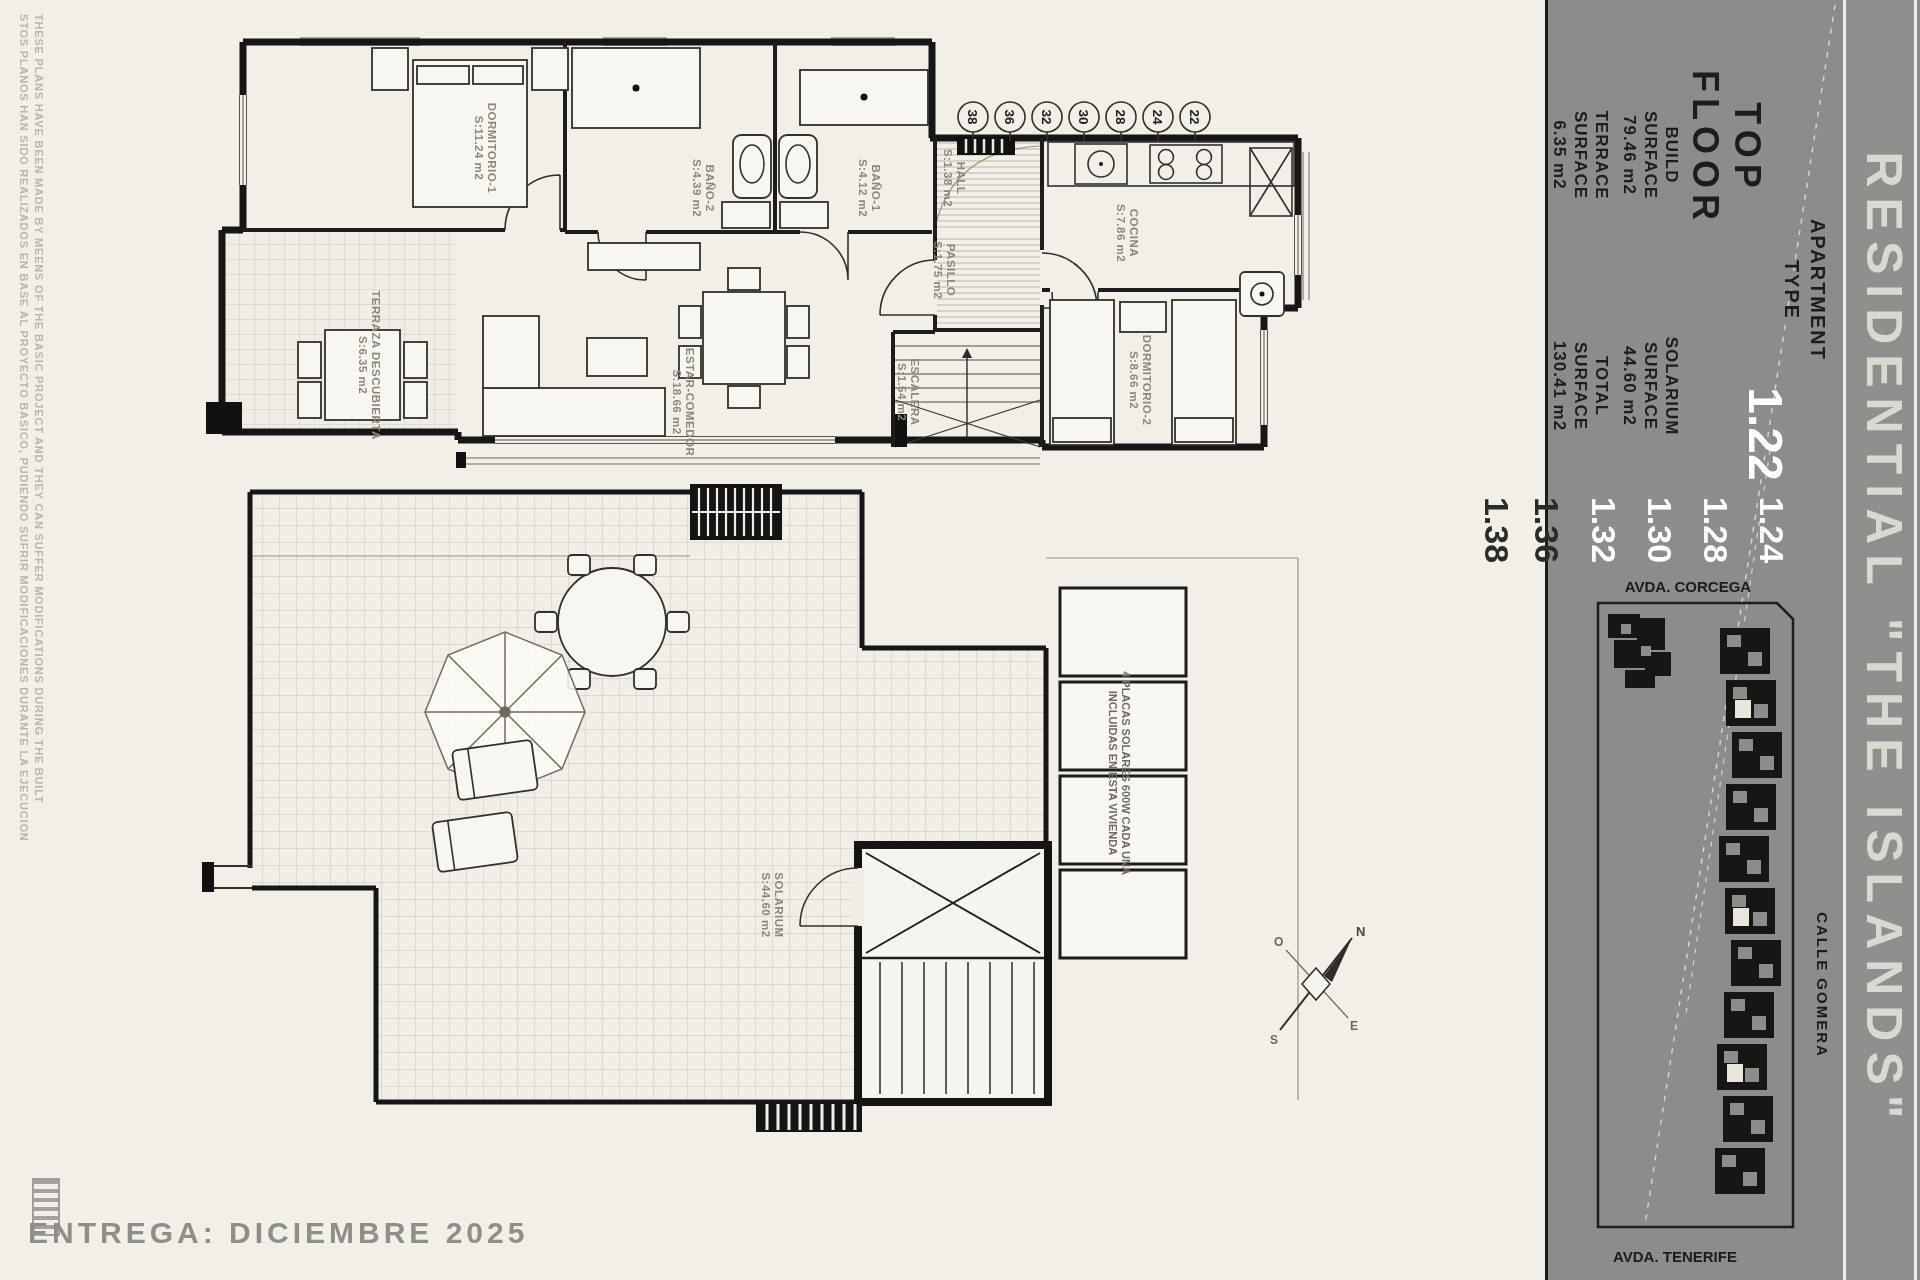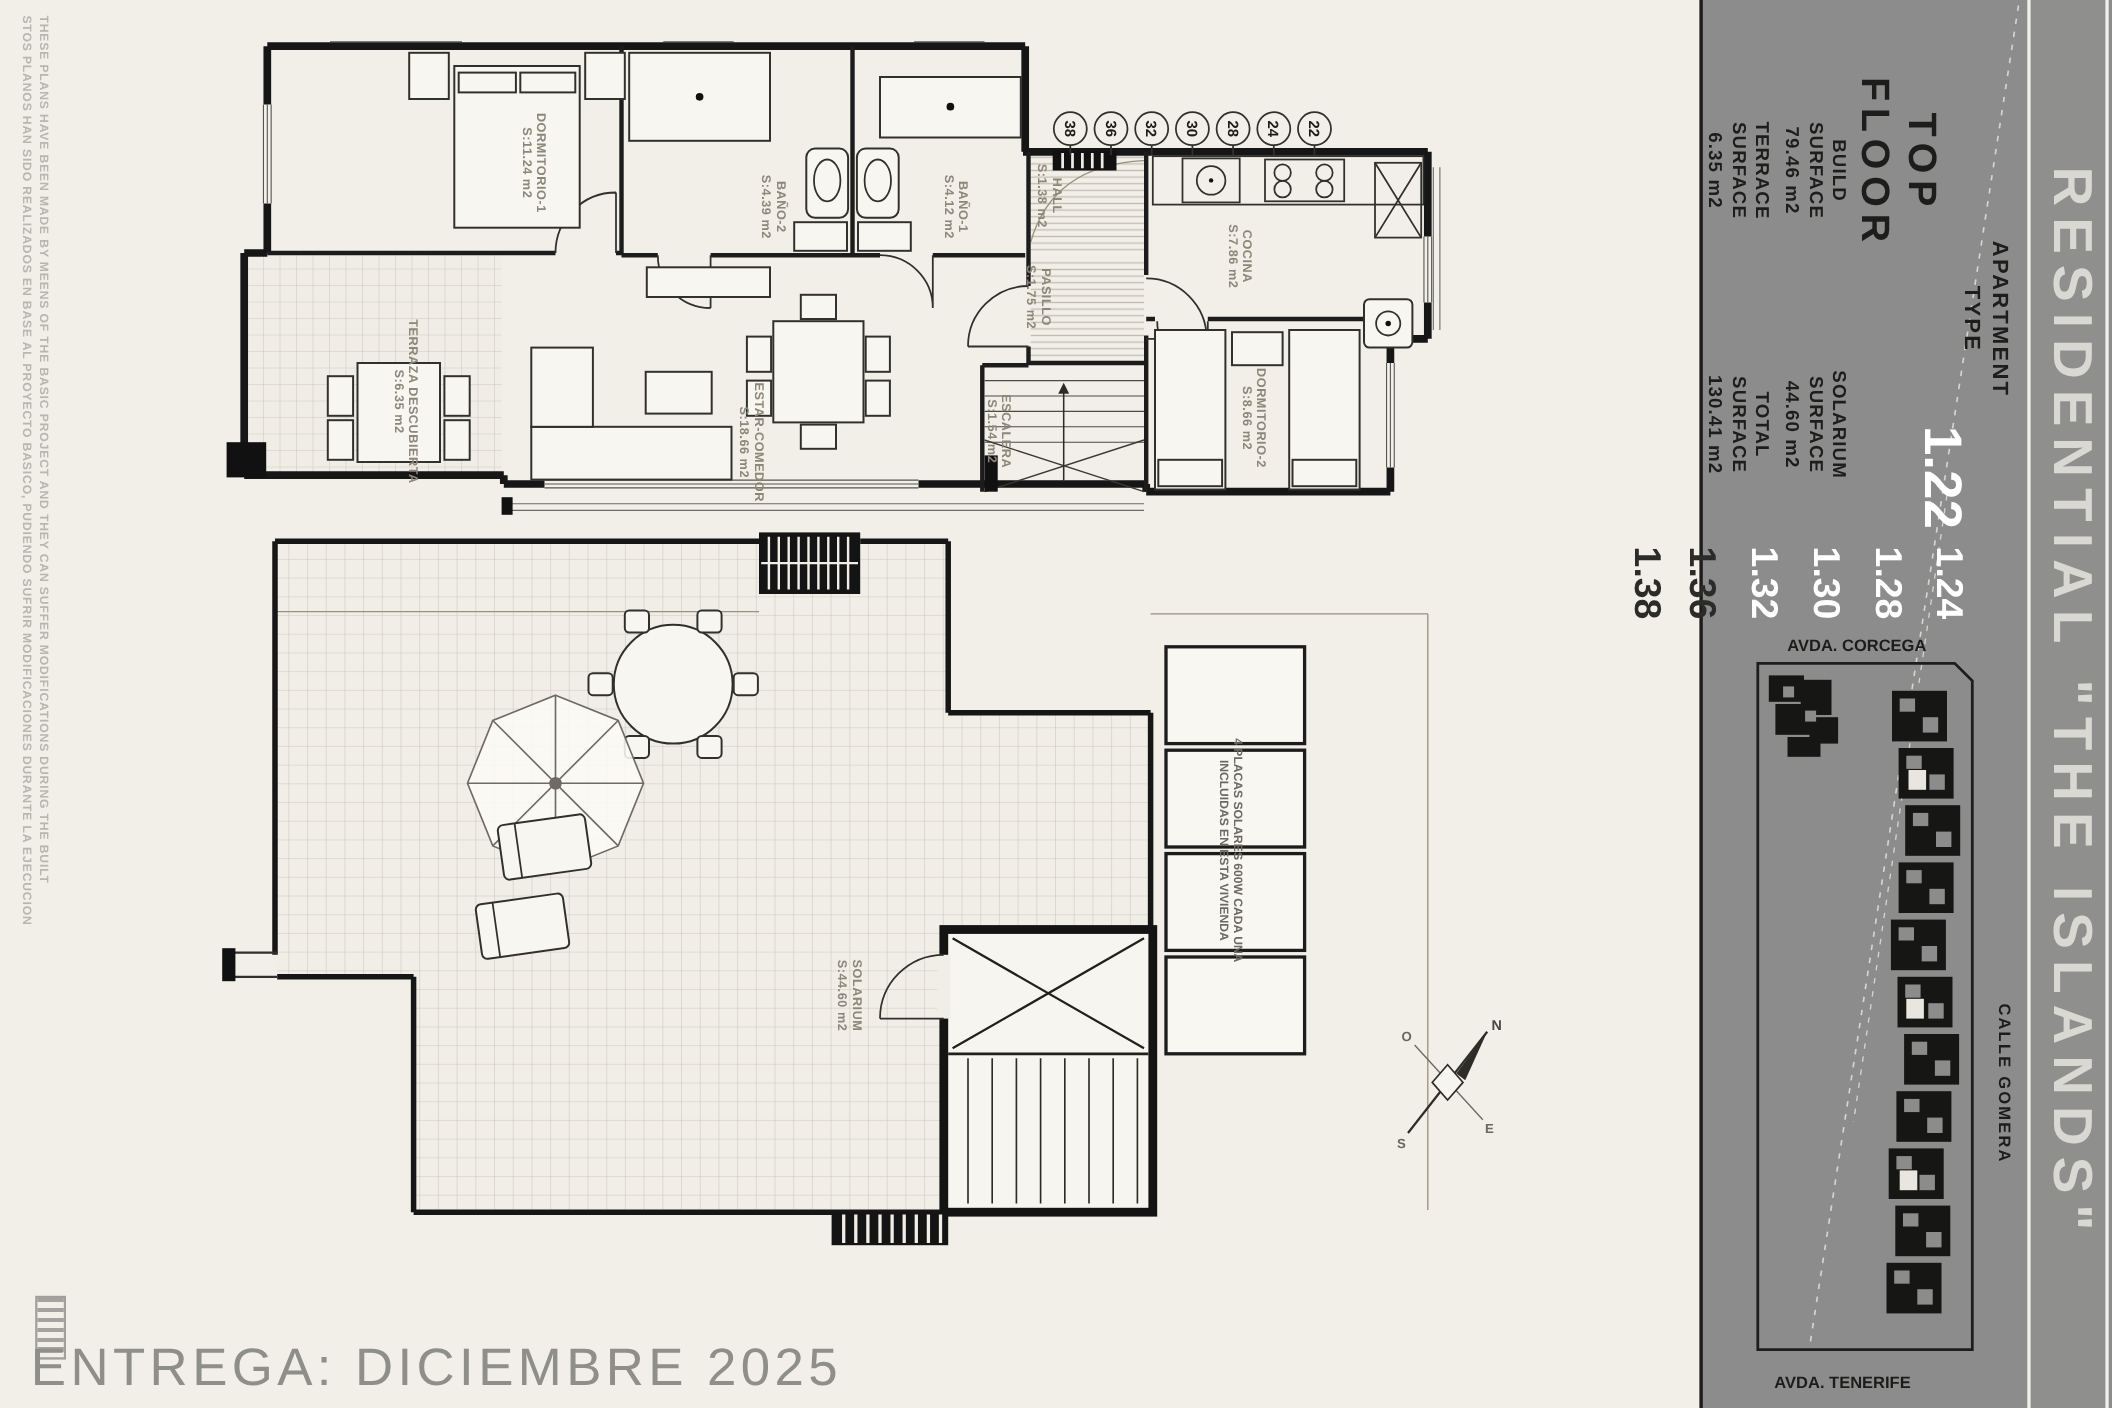--- a/index.html
+++ b/index.html
@@ -14,21 +14,21 @@
   .floor-title{left:1768px;top:28px;width:240px;font-size:36px;line-height:42px;font-weight:bold;letter-spacing:6px;color:#1d1d1b;}
   .apt-type{left:1831px;top:95px;width:390px;font-size:20px;line-height:26px;font-weight:bold;letter-spacing:2px;color:#1d1d1b;}
   .surf{font-size:17px;line-height:21px;font-weight:bold;letter-spacing:1px;color:#1d1d1b;}
   .s-build{left:1682px;top:40px;width:230px;}
   .s-terr{left:1612px;top:40px;width:230px;}
   .s-sol{left:1682px;top:288px;width:196px;}
   .s-tot{left:1612px;top:288px;width:196px;}
   .apt-main{left:1792px;top:378px;width:112px;font-size:48px;line-height:54px;font-weight:bold;color:#ffffff;}
   .apt-list{left:1800px;top:485px;width:90px;font-size:34px;line-height:56px;font-weight:bold;color:#ffffff;}
   .apt-out{left:1572px;top:485px;width:90px;font-size:34px;line-height:50px;font-weight:bold;color:#2b2b28;}
-  .entrega{position:absolute;left:28px;top:1216px;font-size:48px;font-weight:normal;letter-spacing:4px;color:#8f8f8a;}
+  .entrega{position:absolute;left:28px;top:1216px;font-size:30px;font-weight:bold;letter-spacing:4px;color:#8f8f8a;}
   .corner-logo{position:absolute;left:32px;top:1178px;width:24px;height:54px;border:2px solid #a09f9b;
      background:repeating-linear-gradient(180deg,#a3a29e 0 4px,rgba(0,0,0,0) 4px 9px);}
   svg{position:absolute;}
   .rlabel{fill:#8d877a;font-size:11.5px;font-weight:bold;letter-spacing:.5px;}
   .wall7{stroke:#161616;stroke-width:7;fill:none;}
   .wall5{stroke:#161616;stroke-width:5;fill:none;}
   .wall4{stroke:#1c1c1c;stroke-width:4;fill:none;}
   .thin{stroke:#30302c;stroke-width:1.6;fill:none;}
   .furn{stroke:#30302c;stroke-width:1.8;fill:#f7f6f1;}
   .lite{stroke:#97927f;stroke-width:1.2;fill:none;}

